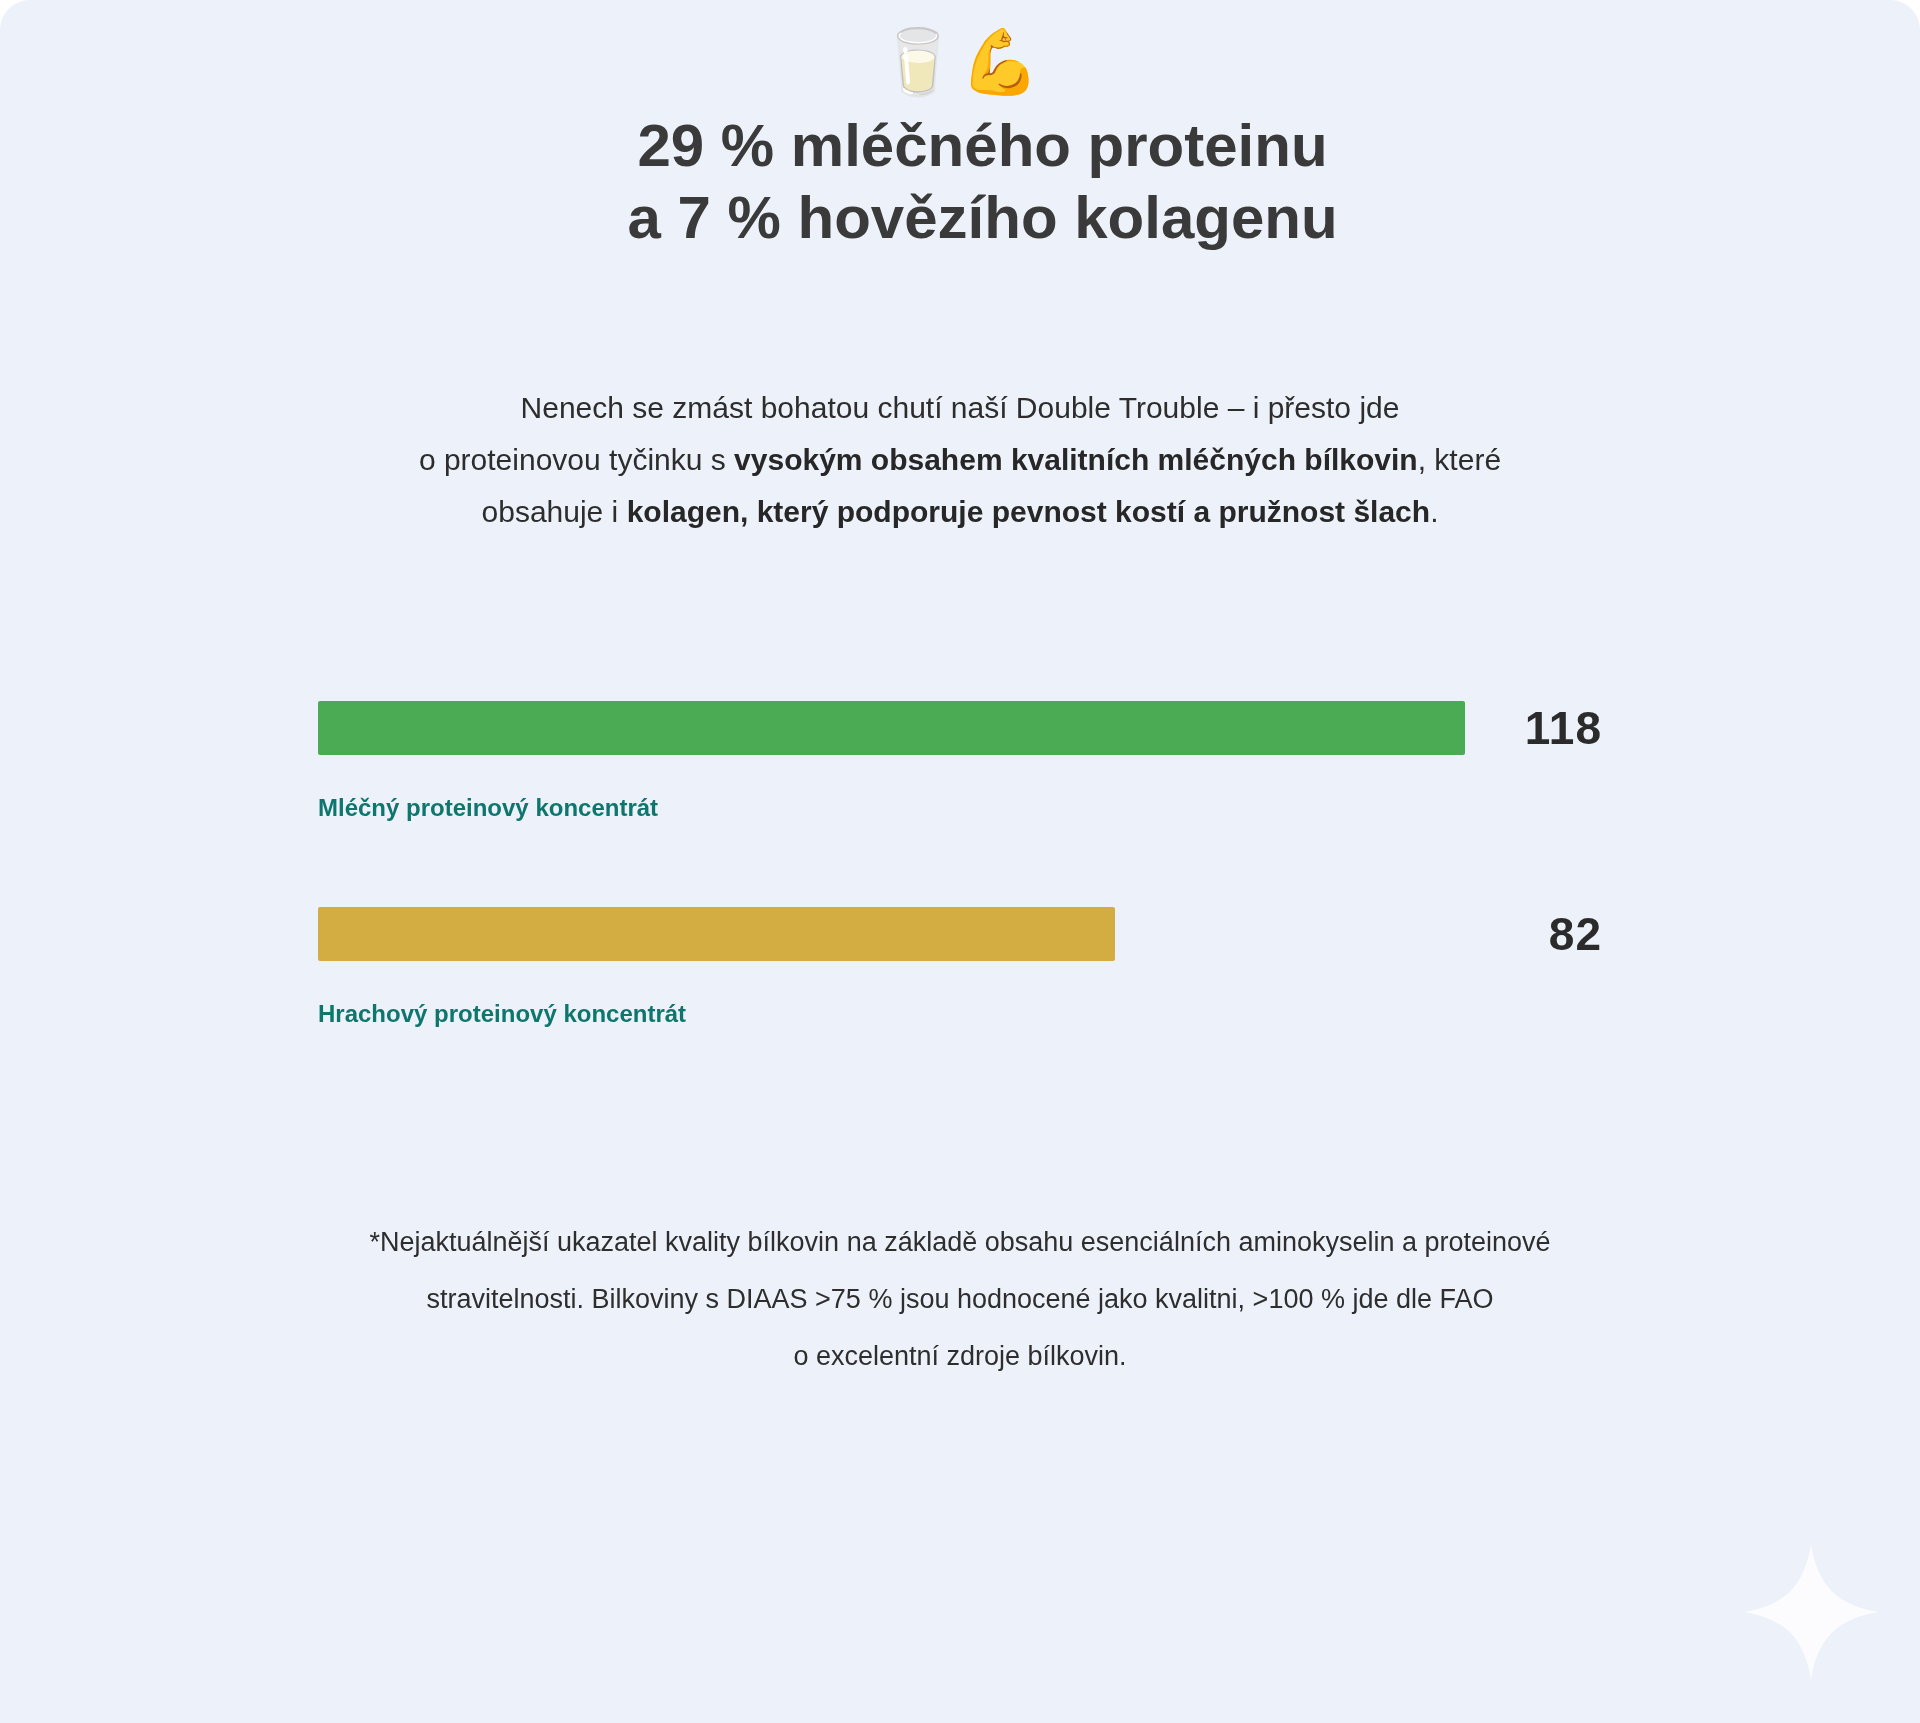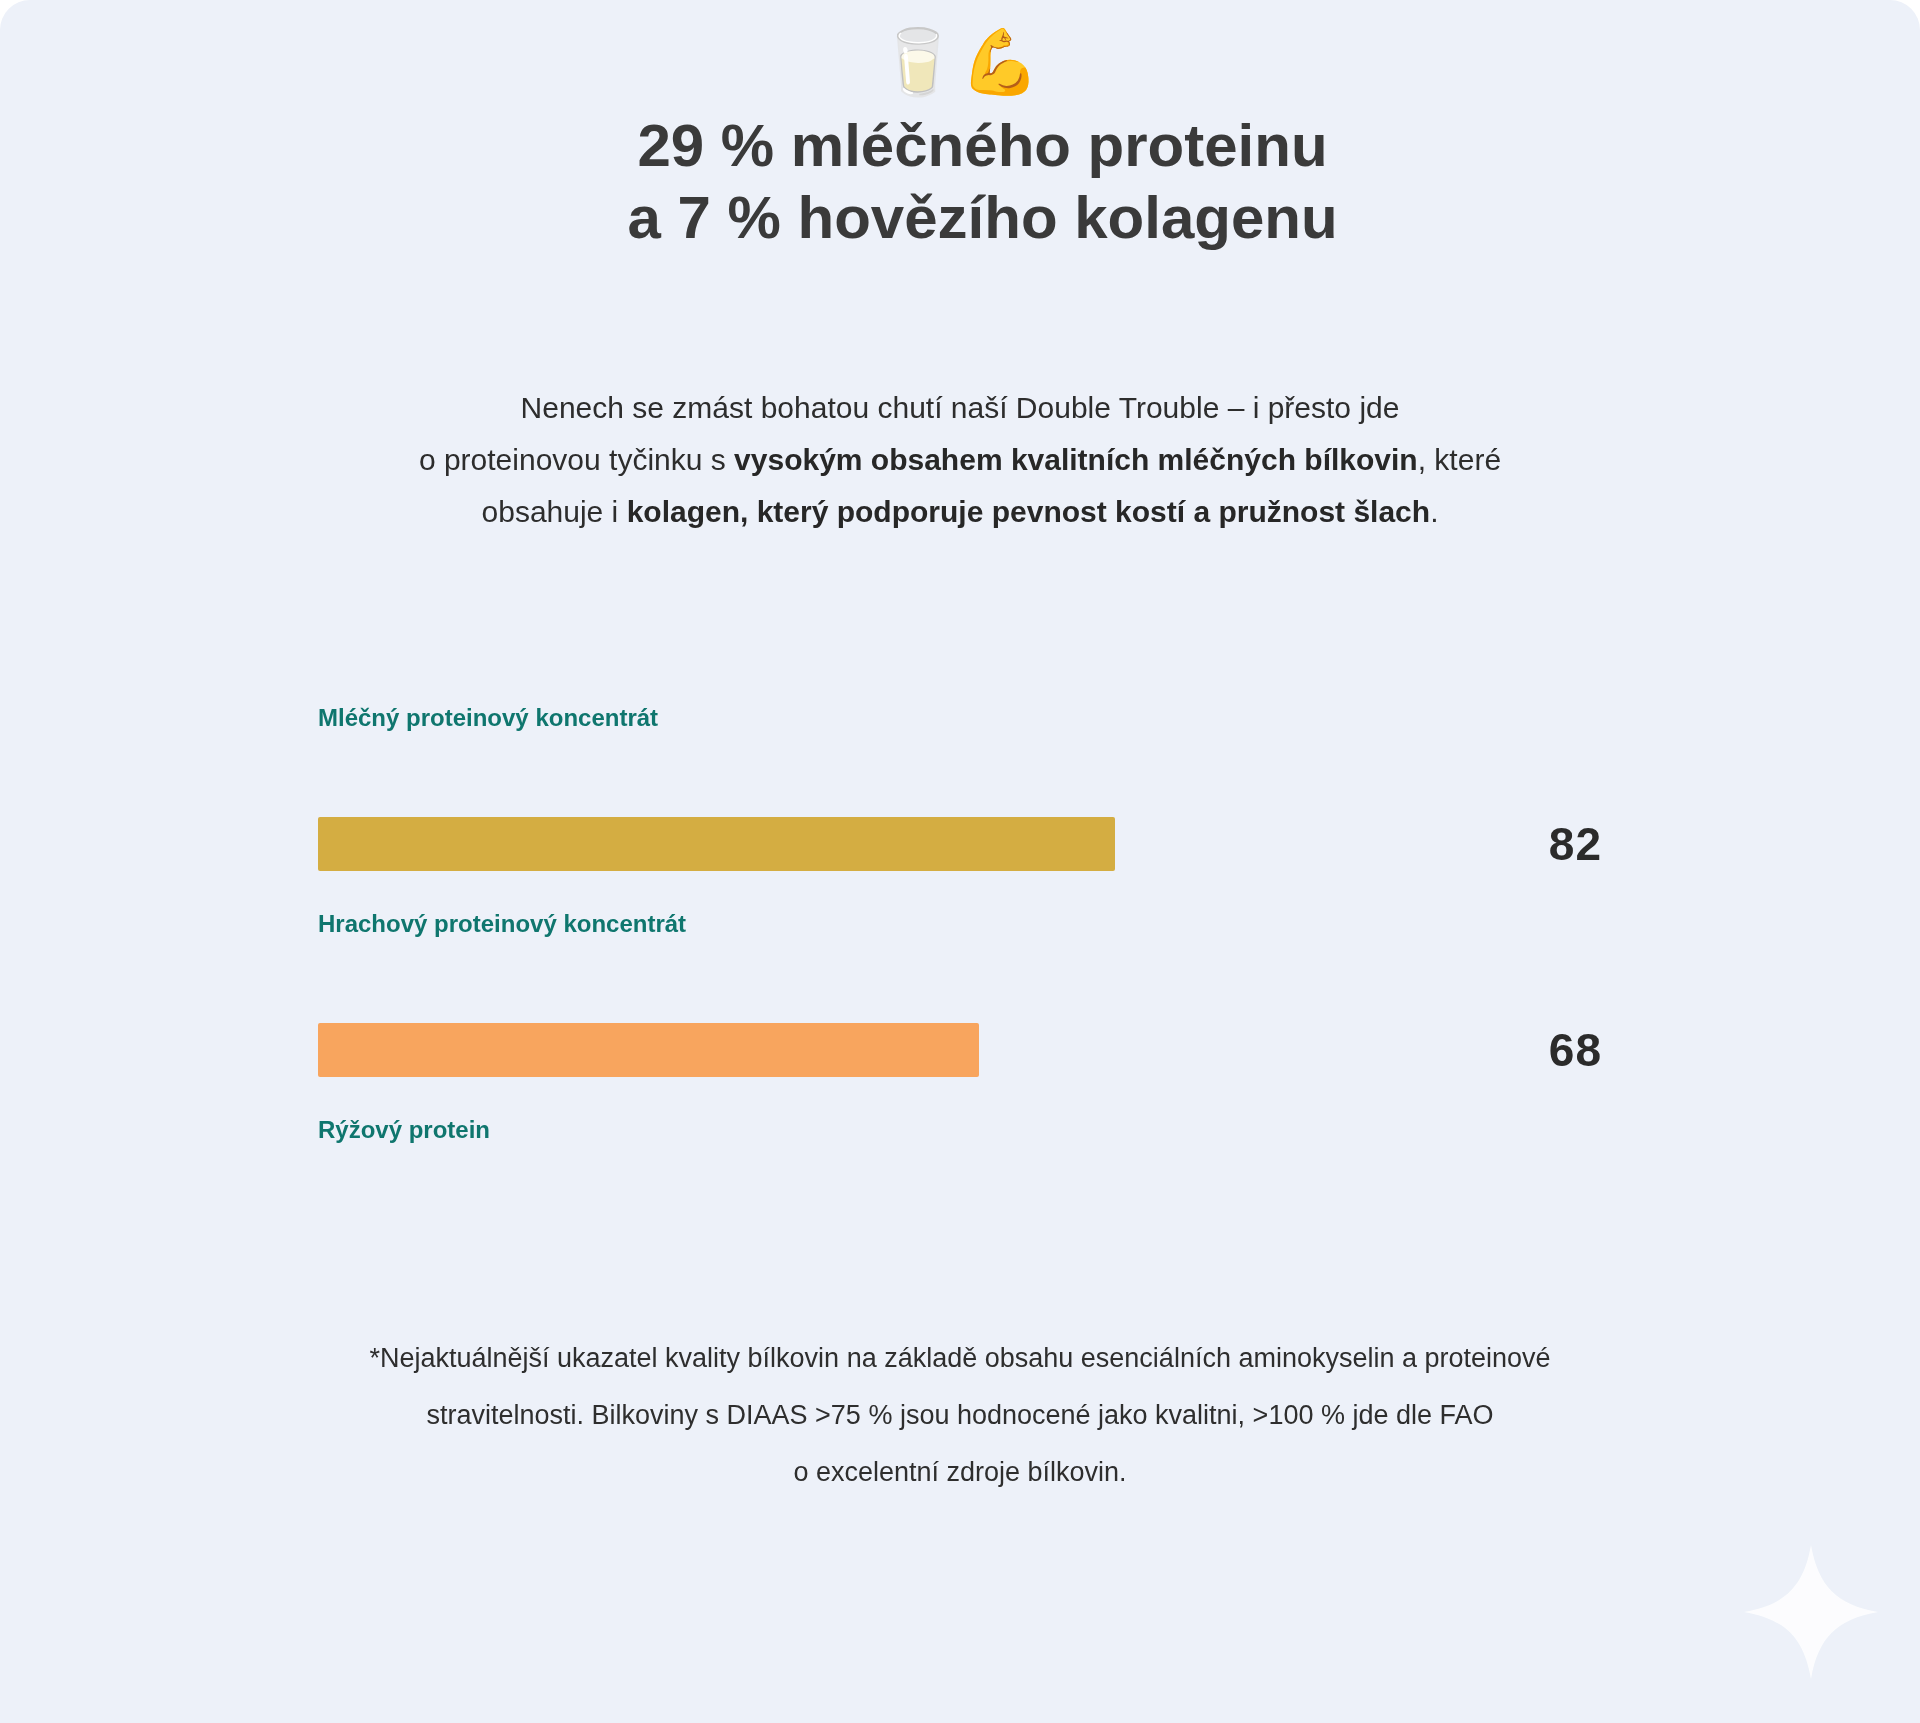--- a/index.html
+++ b/index.html
@@ -68,35 +68,32 @@
   </div>
 
   <div class="intro">
       <div><span>Nenech se zmást bohatou chutí naší Double Trouble – i přesto jde</span></div>
       <div><span>o proteinovou tyčinku s </span><b>vysokým obsahem kvalitních mléčných bílkovin</b><span>, které</span></div>
       <div><span>obsahuje i </span><b>kolagen, který podporuje pevnost kostí a pružnost šlach</b><span>.</span></div>
     </div>
 
   <div class="chart">
       <div class="bar-row">
+        <div class="bar-track">
+          <div class="bar" style="width: 89.33%; background: rgb(75, 171, 85);"></div>
+          <div class="bar-value">118</div>
+        </div>
         <div class="bar-label">Mléčný proteinový koncentrát</div>
       </div>
       <div class="bar-row">
         <div class="bar-track">
           <div class="bar" style="width: 62.08%; background: rgb(212, 173, 66);"></div>
           <div class="bar-value">82</div>
         </div>
         <div class="bar-label">Hrachový proteinový koncentrát</div>
-      </div>
-      <div class="bar-row">
-        <div class="bar-track">
-          <div class="bar" style="width: 51.48%; background: rgb(248, 165, 94);"></div>
-          <div class="bar-value">68</div>
-        </div>
-        <div class="bar-label">Rýžový protein</div>
       </div>
     </div>
 
   <div class="footnote">
     <div>*Nejaktuálnější ukazatel kvality bílkovin na základě obsahu esenciálních aminokyselin a proteinové</div>
     <div>stravitelnosti. Bilkoviny s DIAAS &gt;75 % jsou hodnocené jako kvalitni, &gt;100 % jde dle FAO</div>
     <div>o excelentní zdroje bílkovin.</div>
   </div>
 
   <svg class="sparkle" viewBox="0 0 130 130">

